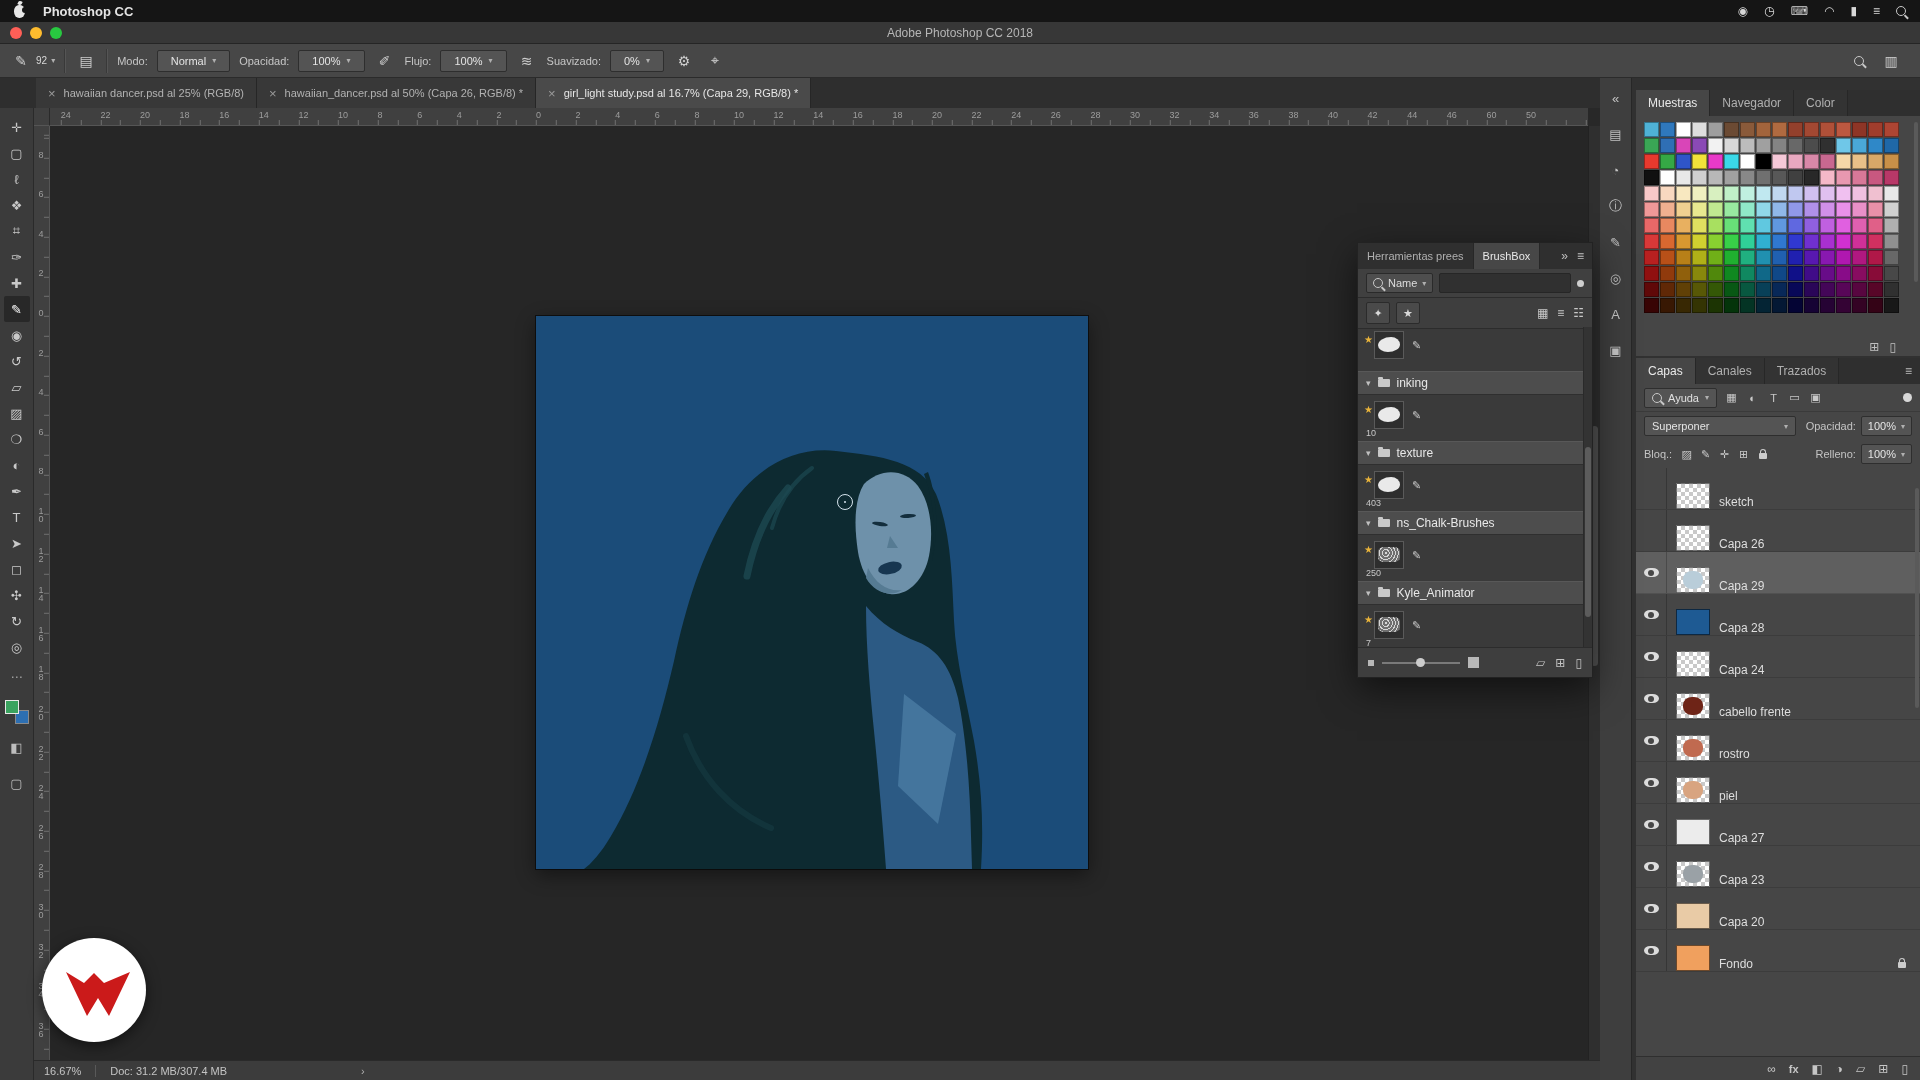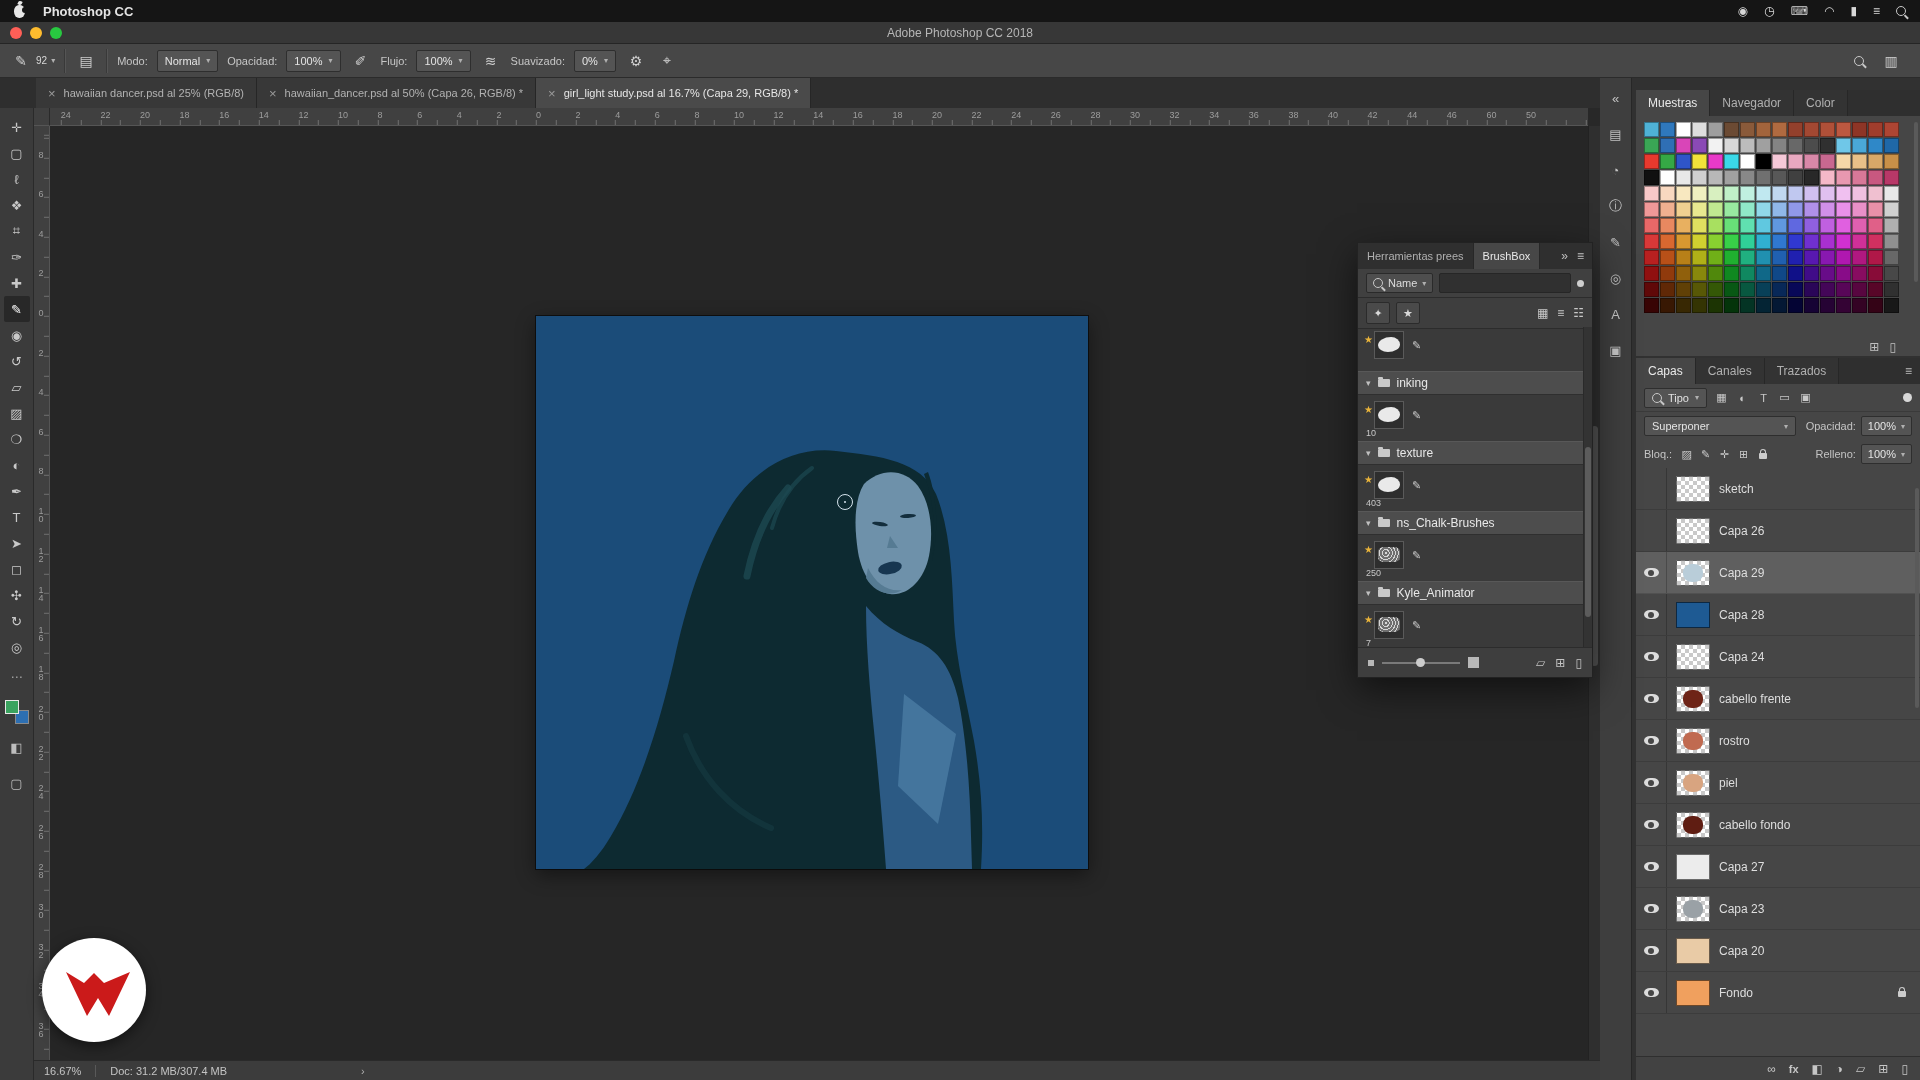--- a/index.html
+++ b/index.html
@@ -22,21 +22,21 @@
     display:flex;align-items:center;justify-content:center;font-size:12px;color:#b6b6b6;box-sizing:border-box;}
   .traffic{position:absolute;left:10px;top:5px;display:flex;gap:8px;}
   .light{width:12px;height:12px;border-radius:50%;}
   .light.red{background:#ff5f57;}.light.yellow{background:#febc2e;}.light.green{background:#28c840;}
   
   #optionsbar{position:absolute;left:0;top:44px;width:1920px;height:34px;background:#474747;border-bottom:1px solid #2b2b2b;
     display:flex;align-items:center;gap:9px;padding:0 10px;box-sizing:border-box;font-size:11px;color:#c6c6c6;}
   .ob-sep{width:1px;height:24px;background:#393939;border-right:1px solid #555;flex:none;}
   .ob-label{white-space:nowrap;}
   .ob-select{display:flex;align-items:center;gap:6px;background:#545454;border:1px solid #2e2e2e;border-radius:2px;
-    height:20px;padding:0 7px;color:#e4e4e4;white-space:nowrap;}
+    height:20px;padding:0 13px;color:#e4e4e4;white-space:nowrap;}
   .ob-caret{font-size:8px;color:#b0b0b0;}
   .ob-icon{width:22px;height:24px;display:flex;align-items:center;justify-content:center;color:#cfcfcf;font-size:14px;flex:none;}
   .tool-preset{display:flex;align-items:center;gap:4px;}
   .preset-size{font-size:10px;color:#d8d8d8;}
   .ob-right{margin-left:auto;display:flex;gap:16px;align-items:center;padding-right:8px;}
   
   #tabsbar{position:absolute;left:0;top:78px;width:1600px;height:30px;background:#2e2e2e;display:flex;align-items:stretch;padding-left:36px;box-sizing:border-box;}
   .doc-tab{display:flex;align-items:center;gap:8px;padding:0 12px;background:#383838;color:#b2b2b2;font-size:11px;
     border-right:1px solid #262626;white-space:nowrap;}
   .doc-tab.active{background:#4a4a4a;color:#e6e6e6;}
@@ -142,21 +142,21 @@
   .blend-select{display:flex;align-items:center;justify-content:space-between;width:152px;height:20px;background:#545454;
     border:1px solid #2e2e2e;border-radius:2px;padding:0 7px;color:#e4e4e4;box-sizing:border-box;}
   .val-box{display:flex;align-items:center;gap:5px;background:#545454;border:1px solid #2e2e2e;border-radius:2px;height:20px;
     padding:0 6px;color:#e4e4e4;box-sizing:border-box;}
   .right-group{margin-left:auto;display:flex;align-items:center;gap:5px;}
   .lock-icon{width:17px;height:17px;display:flex;align-items:center;justify-content:center;font-size:11px;color:#c8c8c8;}
   .padlock{width:8px;height:6px;background:#ccc;border-radius:1px;position:relative;display:inline-block;margin-top:4px;}
   .padlock::before{content:"";position:absolute;top:-4px;left:1px;width:6px;height:4px;border:1.5px solid #ccc;border-bottom:none;
     border-radius:3px 3px 0 0;box-sizing:border-box;}
   #layers-list{position:absolute;top:110px;bottom:24px;left:0;right:0;overflow:hidden;}
-  .layer-row{height:42px;display:flex;align-items:center;border-bottom:1px solid rgba(0,0,0,.14);font-size:12px;color:#dedede;box-sizing:border-box;}
+  .layer-row{height:42px;display:flex;align-items:flex-end;border-bottom:1px solid rgba(0,0,0,.14);font-size:12px;color:#dedede;box-sizing:border-box;}
   .layer-row.selected{background:#5f5f5f;}
   .eye-cell{width:30px;height:100%;display:flex;align-items:center;justify-content:center;border-right:1px solid rgba(0,0,0,.22);flex:none;}
   .eye{width:15px;height:9px;background:#dcdcdc;border-radius:50% / 60%;position:relative;}
   .eye::before{content:"";position:absolute;left:4.5px;top:1.5px;width:6px;height:6px;background:#474747;border-radius:50%;}
   .thumb{width:34px;height:26px;margin:0 9px;position:relative;border:1px solid rgba(0,0,0,.55);box-sizing:border-box;flex:none;overflow:hidden;}
   .thumb.checker{background-color:#fff;
     background-image:linear-gradient(45deg,#c9c9c9 25%,transparent 25%,transparent 75%,#c9c9c9 75%),
                      linear-gradient(45deg,#c9c9c9 25%,transparent 25%,transparent 75%,#c9c9c9 75%);
     background-size:8px 8px;background-position:0 0,4px 4px;}
   .blob{position:absolute;left:6px;top:3px;right:6px;bottom:3px;border-radius:45%;}
@@ -708,21 +708,21 @@
     <div id="layers-group">
       <div class="panel-tabs" id="layers-tabs">
           <div class="panel-tab active">Capas</div>
           <div class="panel-tab">Canales</div>
           <div class="panel-tab">Trazados</div>
           <span class="panel-menu">≡</span>
         </div>
       <div id="layers-filter">
         <div class="filter-pill">
           <span class="mag"></span>
-          <span>Tipo</span>
+          <span>Ayuda</span>
           <span class="ob-caret">▾</span>
         </div>
         <span id="filter-icons" style="display:flex;gap:2px;">
             <span class="filter-icon">▦</span>
             <span class="filter-icon">◐</span>
             <span class="filter-icon">T</span>
             <span class="filter-icon">▭</span>
             <span class="filter-icon">▣</span>
           </span>
         <span class="filter-toggle"></span>
@@ -812,29 +812,20 @@
     <span class="layer-name">rostro</span>
     </div>
           <div class="layer-row">
     <span class="eye-cell">
               <span class="eye"></span>
             </span>
     <span class="thumb checker">
               <span class="blob" style="background:#d8a480"></span>
             </span>
     <span class="layer-name">piel</span>
-    </div>
-          <div class="layer-row">
-    <span class="eye-cell">
-              <span class="eye"></span>
-            </span>
-    <span class="thumb checker">
-              <span class="blob" style="background:#5f1d12"></span>
-            </span>
-    <span class="layer-name">cabello fondo</span>
     </div>
           <div class="layer-row">
     <span class="eye-cell">
               <span class="eye"></span>
             </span>
     <span class="thumb" style="background:#ececec"></span>
     <span class="layer-name">Capa 27</span>
     </div>
           <div class="layer-row">
     <span class="eye-cell">

